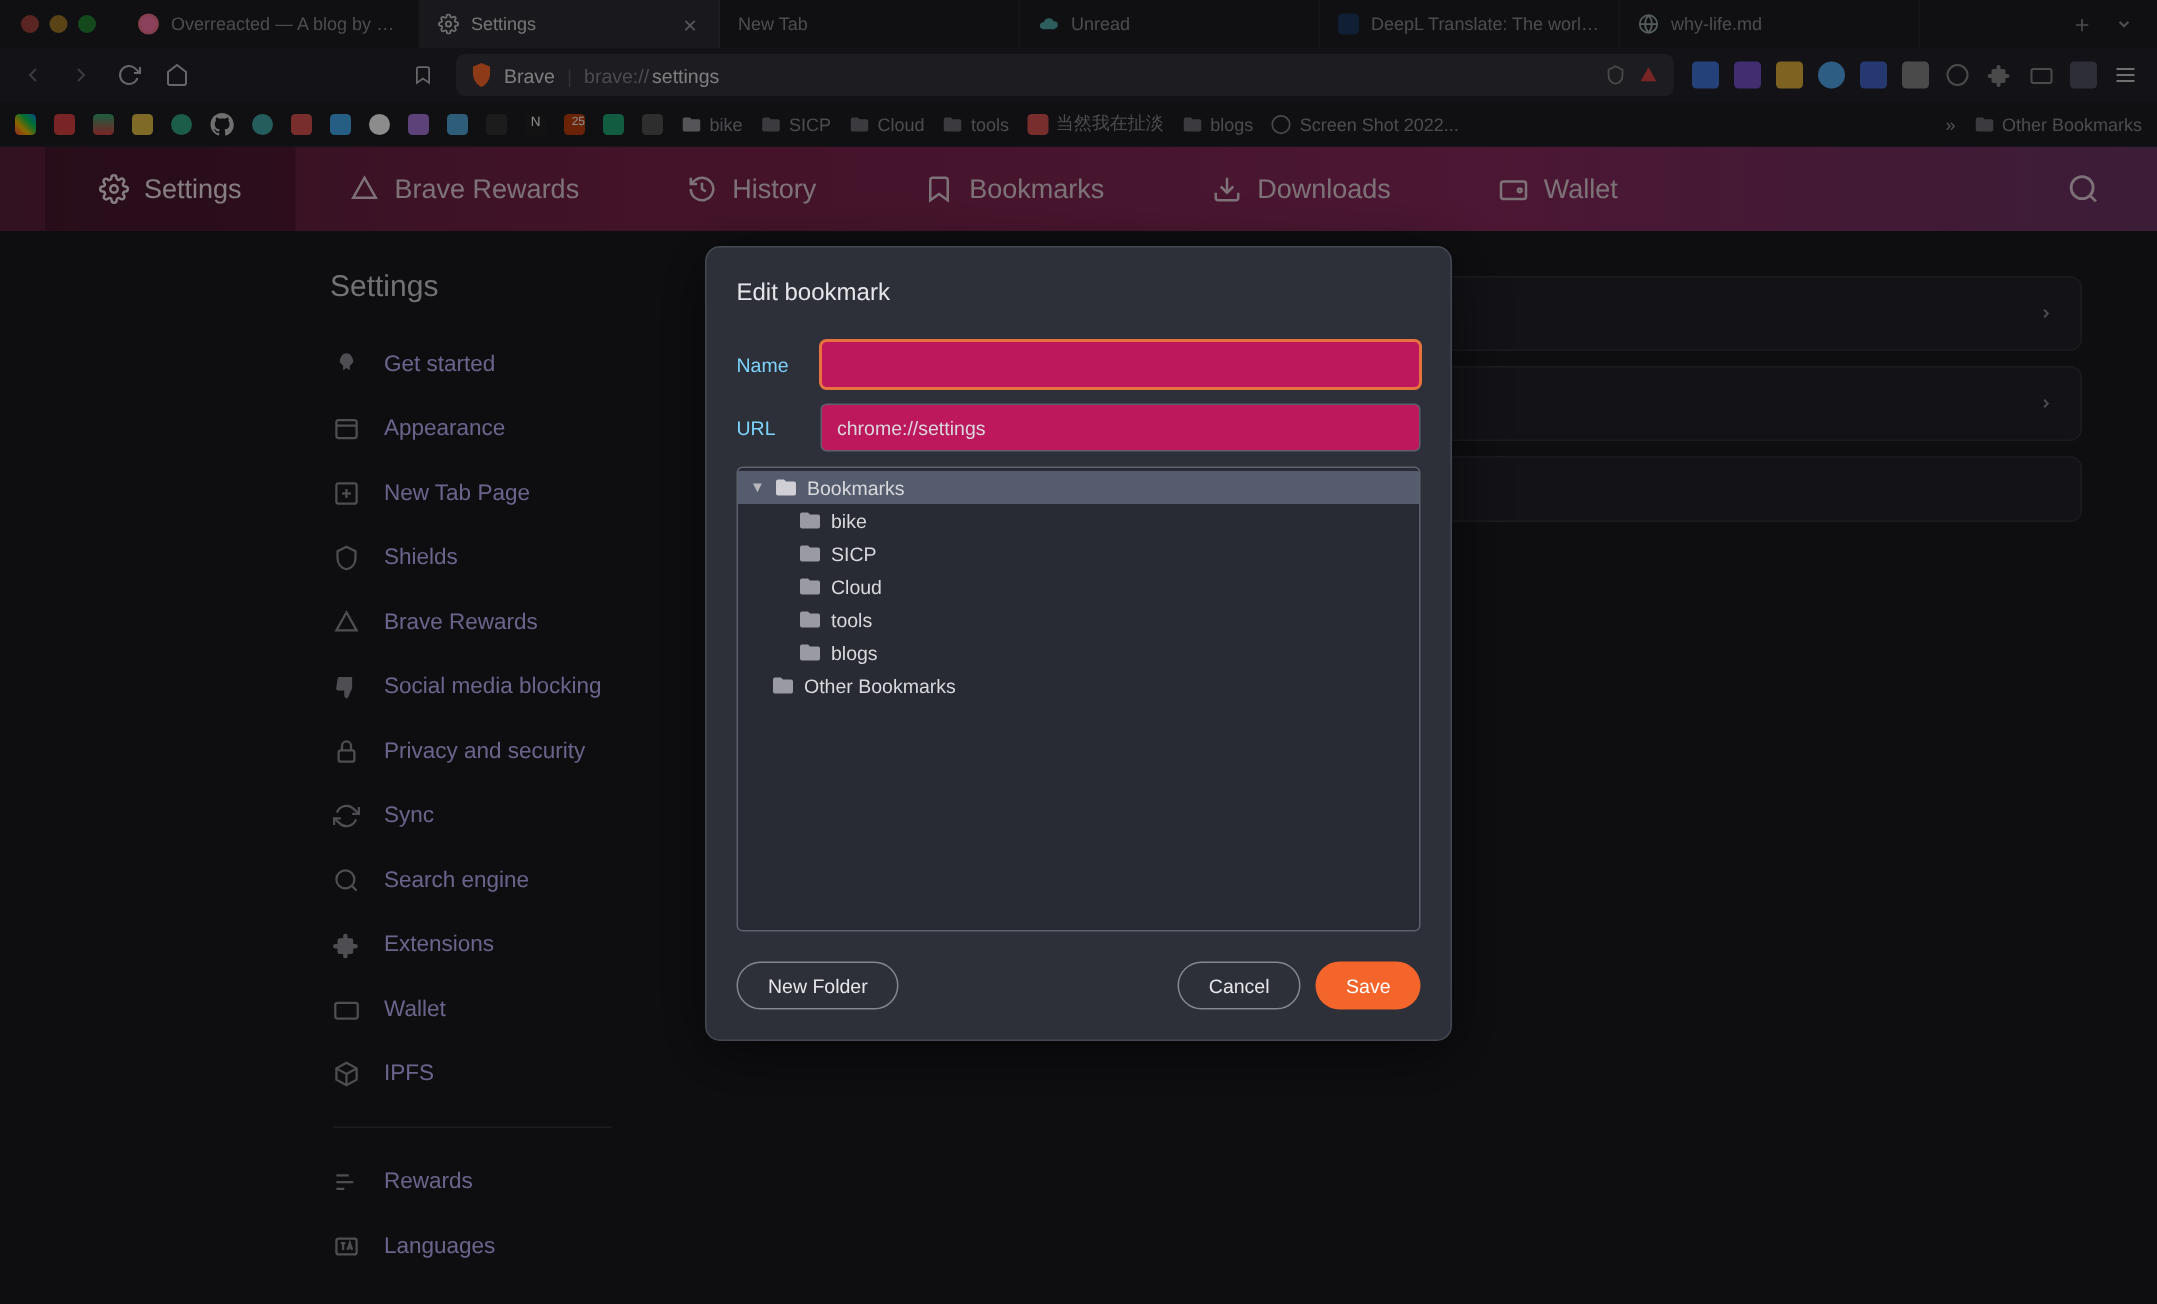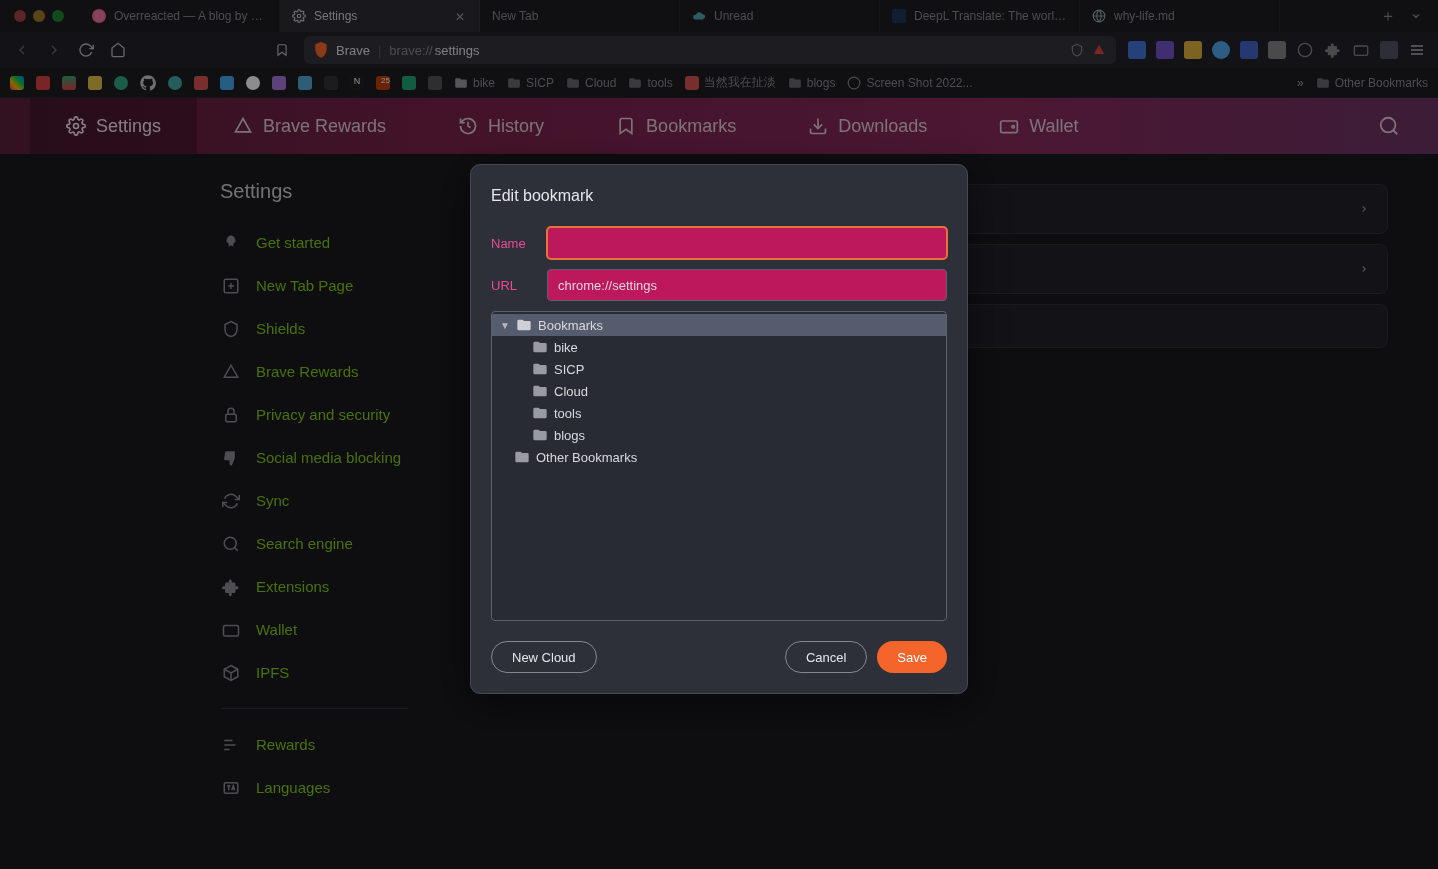--- a/index.html
+++ b/index.html
@@ -38,32 +38,32 @@
 
 .navtabs { display: flex; align-items: center; height: 56px; background: linear-gradient(90deg, #5b1f3c 0%, #7a234b 30%, #8a2a5e 70%, #6d3565 100%); padding: 0 30px; gap: 0; }
 .navtab { display: flex; align-items: center; gap: 10px; padding: 0 36px; height: 100%; color: #e4cfd9; font-size: 18px; }
 .navtab.active { background: rgba(0,0,0,0.22); color: #f5e6ee; }
 .navtab-spacer { flex: 1; }
 .navtab-search { color: #e4cfd9; padding-right: 8px; }
 
 .body-area { display: flex; height: calc(869px - 32px - 36px - 30px - 56px); background: #1a1a1f; }
 .sidebar { width: 438px; padding: 26px 0 0 220px; }
 .sidebar-title { color: #cfcfd5; font-size: 20px; margin-bottom: 18px; font-weight: 400; }
-.sb-item { display: flex; align-items: center; gap: 16px; color: #84cc16; font-size: 15px; height: 43px; padding-left: 2px; }
+.sb-item { display: flex; align-items: center; gap: 16px; color: #c4b5fd; font-size: 15px; height: 43px; padding-left: 2px; }
 .sb-icon { width: 18px; height: 18px; display: inline-flex; align-items: center; justify-content: center; color: #8e8e96; }
 .sb-divider { border-top: 1px solid #34343c; margin: 14px 30px 14px 2px; }
 
 .content { flex: 1; padding: 30px 50px; }
 .card { background: #22222a; border: 1px solid #31313a; border-radius: 8px; margin-bottom: 10px; height: 50px; display: flex; align-items: center; padding: 0 18px; justify-content: flex-end; color: #8a8a93; }
 
 .overlay { position: fixed; inset: 0; background: rgba(0,0,0,0.45); display: flex; align-items: flex-start; justify-content: center; }
 .dialog { width: 498px; background: #2d3039; border: 1px solid #444851; border-radius: 10px; margin-top: 164px; box-shadow: 0 8px 40px rgba(0,0,0,0.5); padding: 22px 20px 20px; }
 .dlg-title { color: #e6e6ea; font-size: 16px; font-weight: 400; margin-bottom: 22px; }
 .dlg-row { display: flex; align-items: center; gap: 16px; margin-bottom: 10px; }
-.dlg-label { width: 40px; color: #ec4899; font-size: 13px; }
+.dlg-label { width: 40px; color: #7dd3fc; font-size: 13px; }
 .dlg-input { flex: 1; height: 32px; background: #be185d; border: 1px solid #5e616b; border-radius: 4px; padding: 0 10px; color: #d9d9dd; font-size: 13px; outline: none; }
 .dlg-input.focused { border-color: #e6733e; box-shadow: 0 0 0 1px #e6733e; }
 .dlg-input.url { border-color: #5e616b; }
 .dlg-tree { background: #282b33; border: 1px solid #5e616b; border-radius: 4px; height: 310px; margin-top: 6px; overflow: auto; padding: 2px 0; }
 .tree-row { display: flex; align-items: center; height: 22px; color: #d9d9dd; font-size: 13px; gap: 6px; padding: 0 6px; }
 .tree-row.selected { background: #555c6e; }
 .tree-arrow { width: 10px; color: #b7b7bd; font-size: 10px; }
 .tree-icon { width: 16px; height: 14px; display: inline-flex; }
 .tree-indent-1 { padding-left: 22px; }
 .tree-indent-2 { padding-left: 40px; }
@@ -401,20 +401,29 @@
         <span class="sb-icon">
           <svg width="18" height="18" viewBox="0 0 24 24" fill="currentColor">
             <path d="M12 2c3 0 6 3 6 8l-3 3v4l-3-2-3 2v-4l-3-3c0-5 3-8 6-8z"></path>
           </svg>
         </span>
         <span>Get started</span>
       </div>
     <div class="sb-item">
         <span class="sb-icon">
           <svg width="18" height="18" viewBox="0 0 24 24" fill="none" stroke="currentColor" stroke-width="2">
+            <rect x="3" y="4" width="18" height="16" rx="2"></rect>
+            <line x1="3" y1="9" x2="21" y2="9"></line>
+          </svg>
+        </span>
+        <span>Appearance</span>
+      </div>
+    <div class="sb-item">
+        <span class="sb-icon">
+          <svg width="18" height="18" viewBox="0 0 24 24" fill="none" stroke="currentColor" stroke-width="2">
             <rect x="3" y="3" width="18" height="18" rx="2"></rect>
             <line x1="12" y1="8" x2="12" y2="16"></line>
             <line x1="8" y1="12" x2="16" y2="12"></line>
           </svg>
         </span>
         <span>New Tab Page</span>
       </div>
     <div class="sb-item">
         <span class="sb-icon">
           <svg width="18" height="18" viewBox="0 0 24 24" fill="none" stroke="currentColor" stroke-width="2">
@@ -426,34 +435,34 @@
     <div class="sb-item">
         <span class="sb-icon">
           <svg width="18" height="18" viewBox="0 0 24 24" fill="none" stroke="currentColor" stroke-width="2">
             <path d="M12 3l9 16H3z"></path>
           </svg>
         </span>
         <span>Brave Rewards</span>
       </div>
     <div class="sb-item">
         <span class="sb-icon">
+          <svg width="18" height="18" viewBox="0 0 24 24" fill="currentColor">
+            <path d="M10 15v4a3 3 0 0 0 3 3l4-9V3H6a2 2 0 0 0-2 2l-1 7a2 2 0 0 0 2 3z"></path>
+          </svg>
+        </span>
+        <span>Social media blocking</span>
+      </div>
+    <div class="sb-item">
+        <span class="sb-icon">
           <svg width="18" height="18" viewBox="0 0 24 24" fill="none" stroke="currentColor" stroke-width="2">
             <rect x="5" y="11" width="14" height="10" rx="2"></rect>
             <path d="M8 11V7a4 4 0 1 1 8 0v4"></path>
           </svg>
         </span>
         <span>Privacy and security</span>
-      </div>
-    <div class="sb-item">
-        <span class="sb-icon">
-          <svg width="18" height="18" viewBox="0 0 24 24" fill="currentColor">
-            <path d="M10 15v4a3 3 0 0 0 3 3l4-9V3H6a2 2 0 0 0-2 2l-1 7a2 2 0 0 0 2 3z"></path>
-          </svg>
-        </span>
-        <span>Social media blocking</span>
       </div>
     <div class="sb-item">
         <span class="sb-icon">
           <svg width="18" height="18" viewBox="0 0 24 24" fill="none" stroke="currentColor" stroke-width="2">
             <path d="M23 4v6h-6"></path>
             <path d="M1 20v-6h6"></path>
             <path d="M3.51 9a9 9 0 0 1 14.85-3.36L23 10M1 14l4.64 4.36A9 9 0 0 0 20.49 15"></path>
           </svg>
         </span>
         <span>Sync</span>
@@ -592,19 +601,19 @@
       <div class="tree-row tree-indent-1">
           <span class="tree-icon">
             <svg width="16" height="14" viewBox="0 0 24 20">
               <path class="folder-svg" d="M10 2H4a2 2 0 0 0-2 2v12a2 2 0 0 0 2 2h16a2 2 0 0 0 2-2V6a2 2 0 0 0-2-2h-8l-2-2z"></path>
             </svg>
           </span>
           <span>Other Bookmarks</span>
         </div>
     </div>
     <div class="dlg-buttons">
-      <div class="btn btn-outline">New Cloud</div>
+      <div class="btn btn-outline">New Folder</div>
       <div class="dlg-btn-spacer"></div>
       <div class="btn btn-outline">Cancel</div>
       <div class="btn btn-primary">Save</div>
     </div>
   </div>
 </div>
 
 </body></html>

